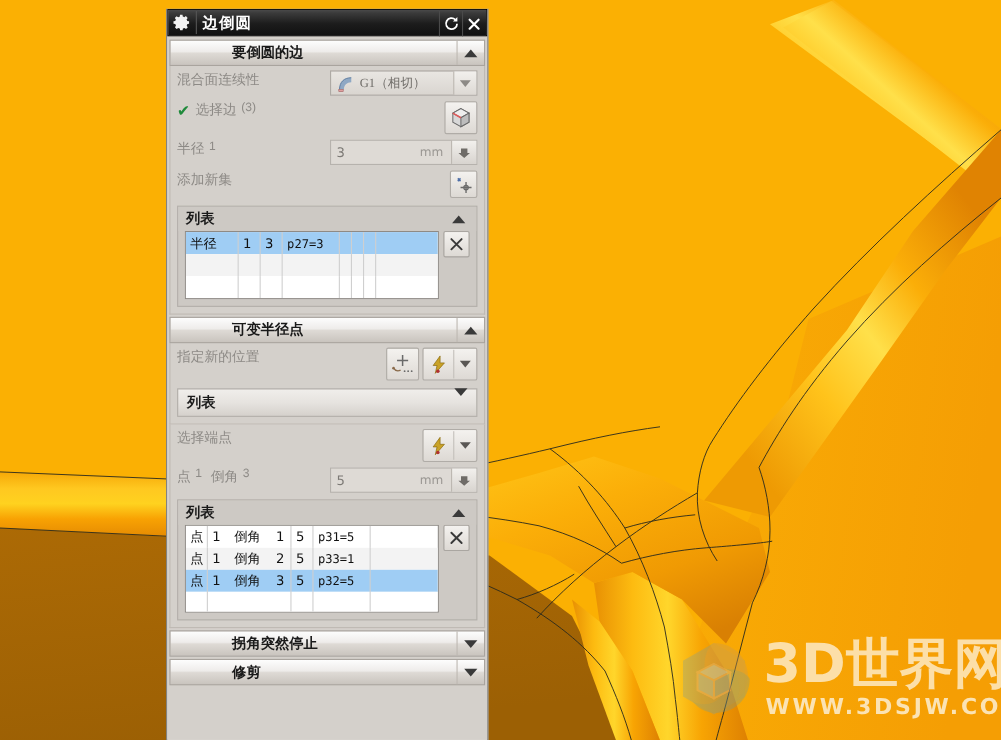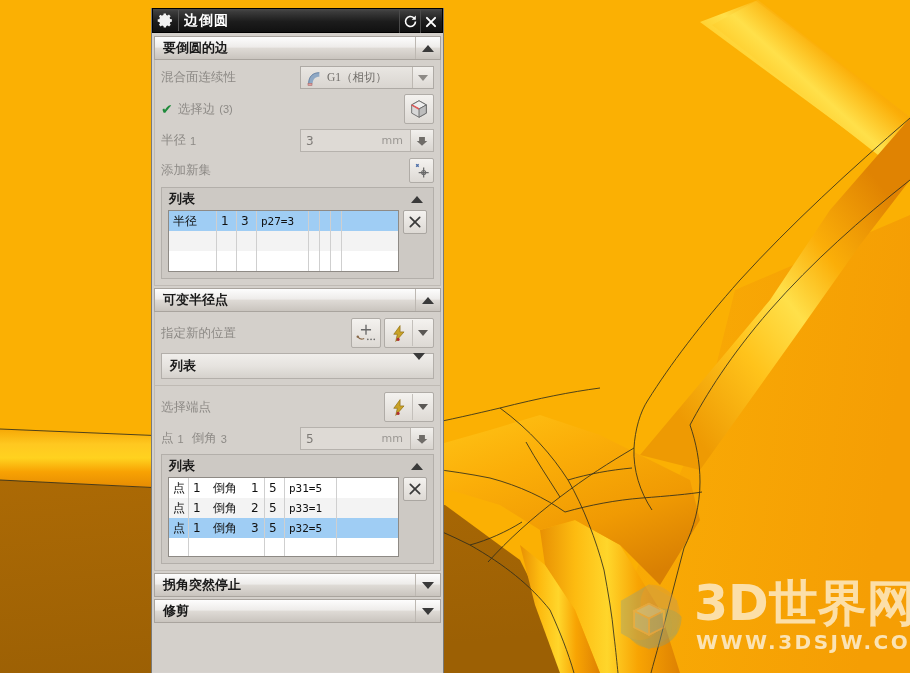--- a/index.html
+++ b/index.html
@@ -76,20 +76,21 @@
   }
 
   
   .sec-head{
     height:24px;box-sizing:border-box;
     background:linear-gradient(to bottom,#fdfdfd 0%,#eeecea 45%,#dedad5 52%,#c9c4be 100%);
     border:1px solid #a9a49e;
     display:flex;align-items:center;
     margin-top:2px;
     position:relative;
+    padding-left:48px;
   }
   .sec-head .sec-title{
     margin-left:8px;font-size:13px;font-weight:bold;color:#1a1a1a;
     font-family:"DejaVu Sans","Liberation Sans",sans-serif;
   }
   .sec-head .sec-chev{
     position:absolute;right:0;top:0;width:24px;height:22px;
     display:flex;align-items:center;justify-content:center;
     border-left:1px solid #bdb8b2;cursor:pointer;
   }
@@ -98,21 +99,21 @@
   .chev-down{border-left:6px solid transparent;border-right:6px solid transparent;border-top:7px solid #3a3a3a;}
 
   
   .sec-body{
     background:#d4d0cb;
     border-left:1px solid #bfbab4;border-right:1px solid #bfbab4;border-bottom:1px solid #bfbab4;
     padding:4px 6px 6px 6px;
   }
 
   
-  .row{display:flex;align-items:center;height:27px;margin-bottom:1px;position:relative;}
+  .row{display:flex;align-items:flex-start;height:27px;margin-bottom:1px;position:relative;}
   .lbl{
     color:#8d8a86;font-size:12.5px;flex:0 0 auto;
     font-family:"DejaVu Sans","Liberation Sans",sans-serif;
   }
   .lbl-sub{color:#8d8a86;font-size:11px;margin-left:4px;}
   .spacer{flex:1 1 auto;}
 
   
   .combo{
     width:134px;height:23px;box-sizing:border-box;

